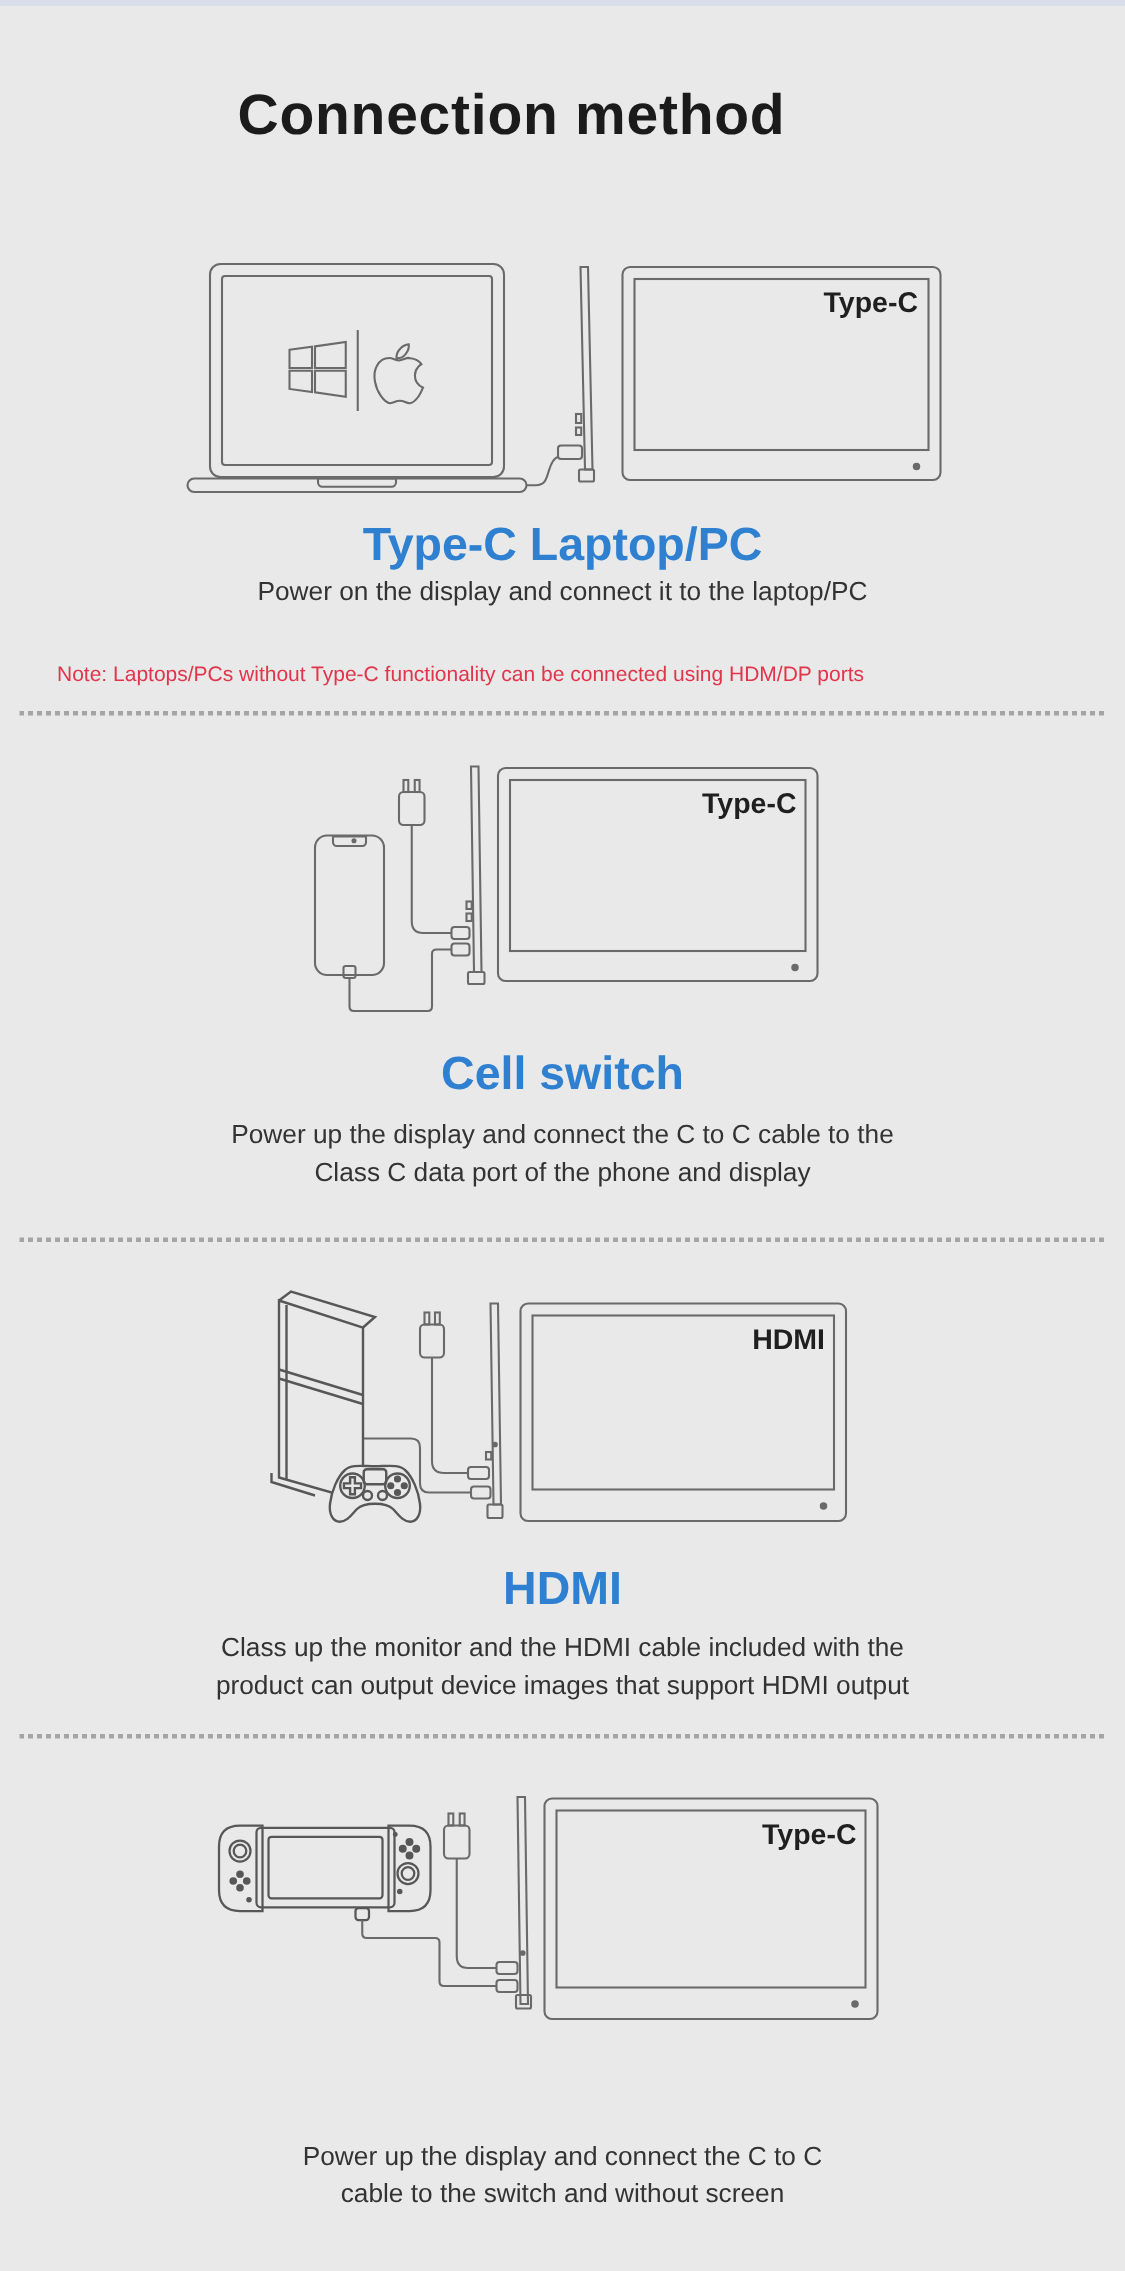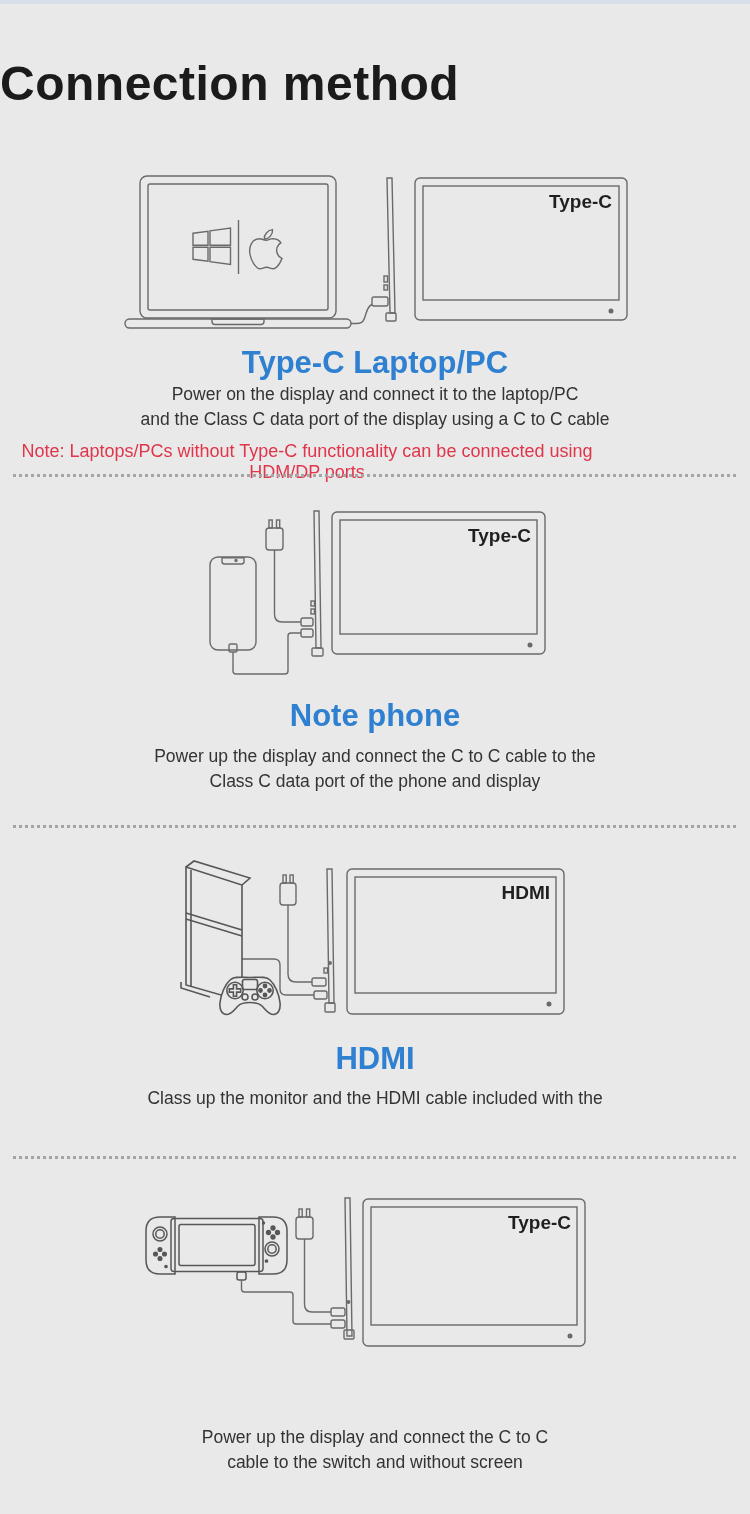--- a/index.html
+++ b/index.html
@@ -18,35 +18,36 @@
     margin:0 auto;
     background:var(--bg);
     overflow:hidden;
   }
   .top-strip{
     position:absolute;top:0;left:0;width:750px;height:4px;
     background:#d8deea;
   }
   .page-title{
     position:absolute;top:56px;left:0;width:682px;
-    font-size:48px;font-weight:700;color:#1b1b1b;
+    text-align:center;
+    font-size:38px;font-weight:700;color:#1b1b1b;
     letter-spacing:0.5px;
   }
   .illu{position:absolute;}
   .sec-heading{
     position:absolute;left:0;width:750px;text-align:center;
     font-size:31px;font-weight:700;color:var(--blue);
   }
   .sec-body{
     position:absolute;left:0;width:750px;text-align:center;
     font-size:17.5px;line-height:24.5px;color:var(--dark);
   }
   .sec-note{
     position:absolute;left:0;width:614px;text-align:center;
-    font-size:18px;color:var(--red);
+    font-size:14px;color:var(--red);
   }
   .divider{
     position:absolute;left:13px;right:13px;height:3px;
     background:repeating-linear-gradient(90deg,#a5a5a5 0 3px,transparent 3px 6px);
   }
   svg text{
     font-family:"Liberation Sans","DejaVu Sans",sans-serif;
     font-weight:700;fill:#1f1f1f;
   }
 </style>
@@ -88,21 +89,20 @@
         <rect x="308" y="16" width="196" height="114"></rect>
         <circle cx="496" cy="141" r="1.8" fill="#6a6a6a"></circle>
       </g>
     </g>
     <text x="497" y="38" font-size="19" text-anchor="end">Type-C</text>
   </svg>
 
   <div class="sec-heading" style="top:345px">Type-C Laptop/PC</div>
   <div class="sec-body" style="top:382px">
     <span style="display:block">Power on the display and connect it to the laptop/PC</span>
-    <span style="display:block">and the Class C data port of the display using a C to C cable</span>
   </div>
   <div class="sec-note" style="top:441px">Note: Laptops/PCs without Type-C functionality can be connected using HDM/DP ports</div>
 
   <div class="divider" style="top:474px"></div>
 
   <svg class="illu" style="left:180px;top:501px" width="420" height="190" viewBox="0 0 420 190">
     <g stroke="#6a6a6a" stroke-width="1.4" fill="none">
       <g>
         <rect x="30" y="56" width="46" height="93" rx="8"></rect>
         <path d="M42,56.7 h22 v3.8 a2.5,2.5 0 0 1 -2.5,2.5 h-17 a2.5,2.5 0 0 1 -2.5,-2.5 z"></path>
@@ -126,21 +126,21 @@
       </g>
       <g>
         <rect x="152" y="11" width="213" height="142" rx="5"></rect>
         <rect x="160" y="19" width="197" height="114"></rect>
         <circle cx="350" cy="144" r="1.8" fill="#6a6a6a"></circle>
       </g>
     </g>
     <text x="351" y="41" font-size="19" text-anchor="end">Type-C</text>
   </svg>
 
-  <div class="sec-heading" style="top:698px">Note phone</div>
+  <div class="sec-heading" style="top:698px">Cell switch</div>
   <div class="sec-body" style="top:744px">
     <span style="display:block">Power up the display and connect the C to C cable to the</span>
     <span style="display:block">Class C data port of the phone and display</span>
   </div>
 
   <div class="divider" style="top:825px"></div>
 
   <svg class="illu" style="left:150px;top:851px" width="450" height="186" viewBox="0 0 450 186">
     <g stroke="#6a6a6a" stroke-width="1.4" fill="none">
       <path d="M89,108 H124 Q130,108 130,114 V138 Q130,144 136,144 H164"></path>
@@ -184,20 +184,21 @@
         <rect x="205" y="26" width="201" height="116"></rect>
         <circle cx="399" cy="153" r="1.8" fill="#6a6a6a"></circle>
       </g>
     </g>
     <text x="400" y="48" font-size="19" text-anchor="end">HDMI</text>
   </svg>
 
   <div class="sec-heading" style="top:1041px">HDMI</div>
   <div class="sec-body" style="top:1086px">
     <span style="display:block">Class up the monitor and the HDMI cable included with the</span>
+    <span style="display:block">product can output device images that support HDMI output</span>
   </div>
 
   <div class="divider" style="top:1156px"></div>
 
   <svg class="illu" style="left:130px;top:1181px" width="470" height="180" viewBox="0 0 470 180">
     <g stroke="#6a6a6a" stroke-width="1.4" fill="none">
       <g stroke="#575757" stroke-width="1.5">
         <path d="M45,36 H30 Q16,36 16,50 V79 Q16,93 30,93 H45 Z"></path>
         <path d="M129,36 H143 Q157,36 157,50 V79 Q157,93 143,93 H129 Z"></path>
         <rect x="41" y="37.5" width="92" height="53" rx="3"></rect>

